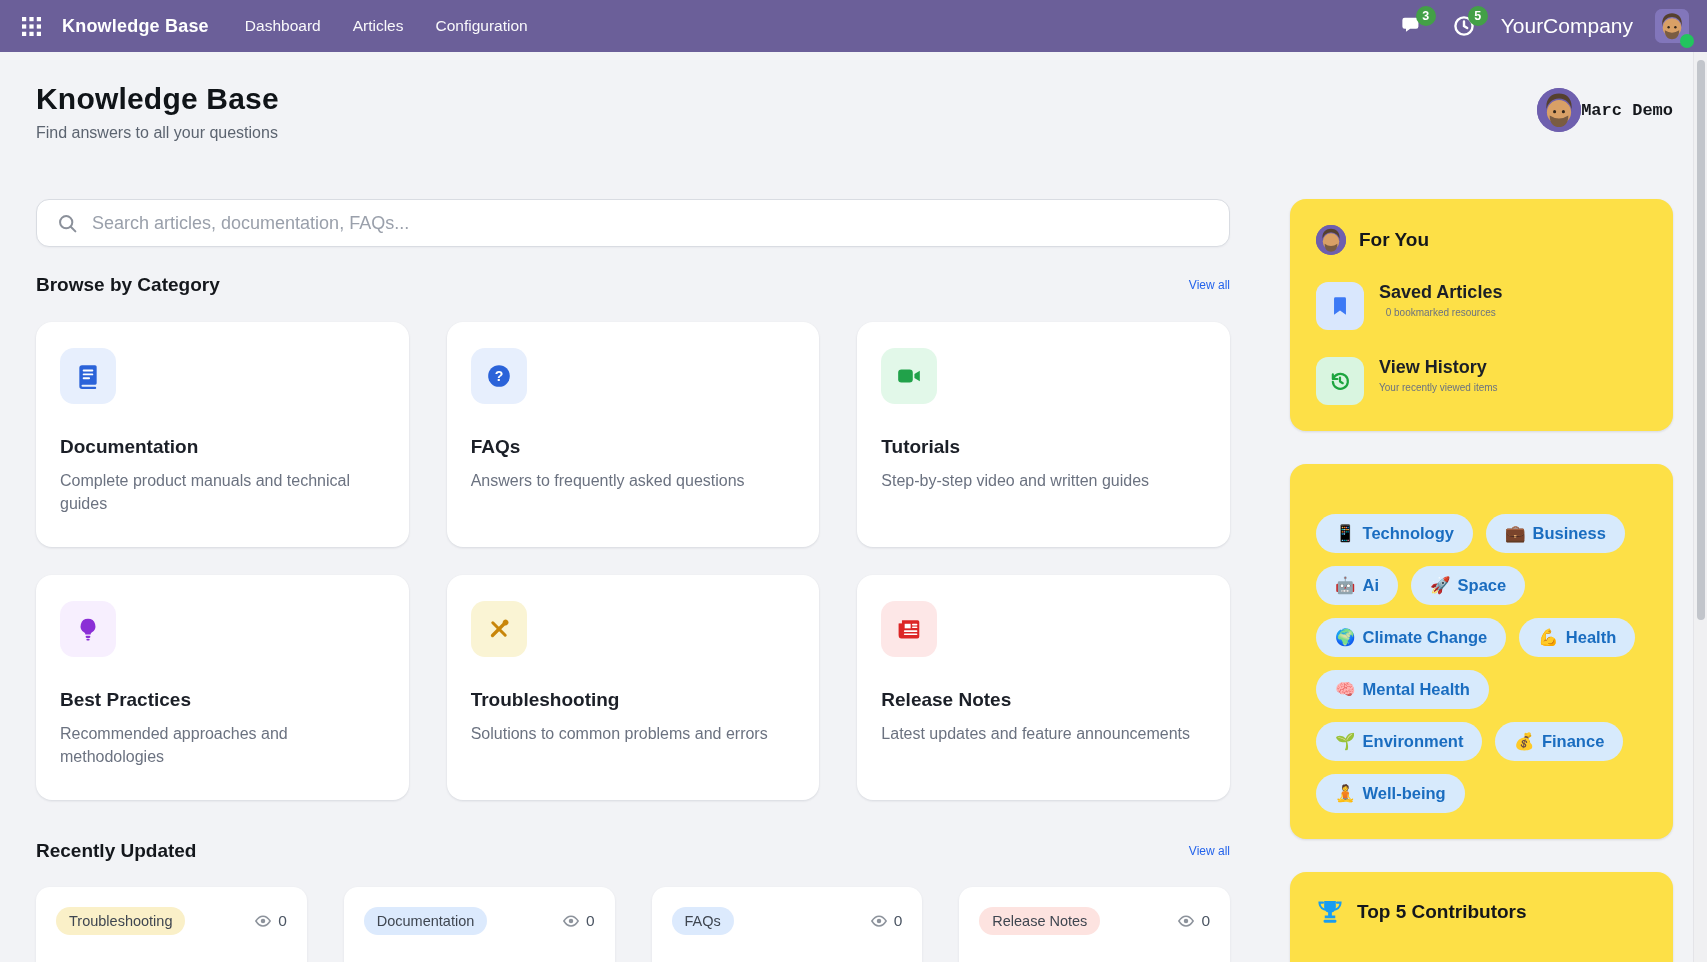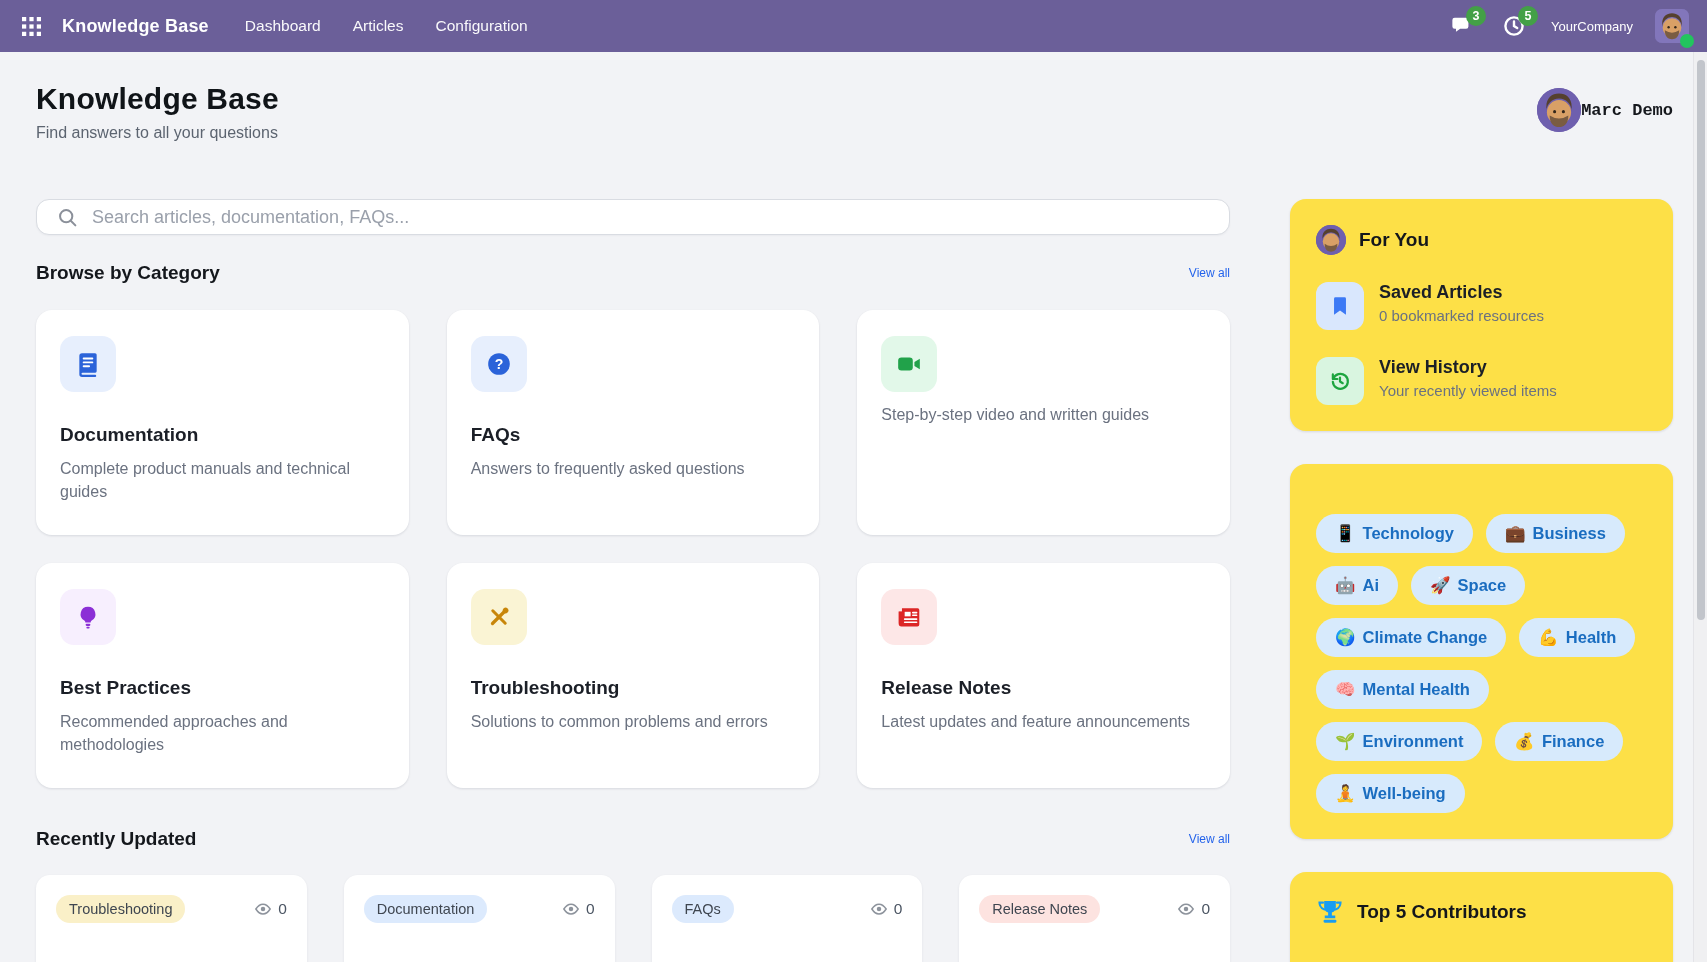--- a/index.html
+++ b/index.html
@@ -21,21 +21,21 @@
   .topnav .nav-item {
     font-size:15.5px; padding:7px 12px; border-radius:6px; color:rgba(255,255,255,.96); cursor:pointer;text-align:center;
   }
   .tb-right { margin-left:auto; display:flex; align-items:center; gap:22px; }
   .tb-icon { position:relative; width:30px; height:26px; display:flex; align-items:center; justify-content:center; cursor:pointer; }
   .tb-badge {
     position:absolute; top:-7px; right:-9px; min-width:20px; height:20px; padding:0 5px;
     background:var(--badge-green,#43a047); border-radius:10px; color:#fff; font-size:12.5px; font-weight:700;
     display:flex; align-items:center; justify-content:center;
   }
-  .company-name { font-size:13px; }
+  .company-name { font-size:21px; }
   .tb-avatar {
     position:relative; width:34px; height:34px; border-radius:7px; background:#7b6fb4; overflow:visible; cursor:pointer;
   }
   .tb-avatar svg { border-radius:7px; display:block; }
   .status-dot {
     position:absolute; right:-5px; bottom:-5px; width:14px; height:14px; border-radius:50%;
     background:var(--online-green,#22c55e);
   }
   
   .page { padding:0 34px 0 36px; }
@@ -43,21 +43,21 @@
   .page-title { font-size:30px; font-weight:700; color:#101418; letter-spacing:.2px; }
   .page-subtitle { font-size:16px; color:#5c6470; margin-top:8px; }
   .user-chip { display:flex; align-items:center; gap:0; margin-top:6px;font-family:Liberation Mono, monospace; }
   .user-avatar { width:44px; height:44px; border-radius:50%; background:#6e5fae; overflow:hidden; flex:none; }
   .user-name { font-size:17px; font-weight:700; color:#16181d; }
   .main-row { display:flex; gap:60px; margin-top:57px; }
   .left-col { width:1194px; flex:none; }
   .sidebar { width:383px; flex:none; display:flex; flex-direction:column; gap:33px; }
   
   .search-bar {
-    height:36px; background:#fff; border:1px solid #d9dce2; border-radius:13px;
+    height:48px; background:#fff; border:1px solid #d9dce2; border-radius:13px;
     display:flex; align-items:center; padding:0 20px; gap:14px;
     box-shadow:0 1px 2px rgba(20,24,40,.04);
   }
   .search-bar input {
     border:none; outline:none; flex:1; font-size:18px; color:#333; background:transparent;
     font-family:inherit;
   }
   .search-bar input::placeholder { color:#9aa0ab; }
   
   .section-head { display:flex; align-items:center; justify-content:space-between; }
@@ -87,21 +87,21 @@
   .panel {
     background:#fde047; border-radius:16px; padding:26px;
     box-shadow:0 1px 3px rgba(25,30,50,.07), 0 1px 2px rgba(25,30,50,.05);
   }
   .panel-head { display:flex; align-items:center; gap:13px; }
   .panel-title { font-size:19px; font-weight:700; color:#14171c; }
   .mini-avatar { width:30px; height:30px; border-radius:50%; background:#6e5fae; overflow:hidden; flex:none; }
   .fy-item { display:flex; align-items:flex-start; gap:15px; margin-top:27px; cursor:pointer; }
   .fy-tile { width:48px; height:48px; border-radius:12px; flex:none; display:flex; align-items:center; justify-content:center; }
   .fy-title { font-size:18px; font-weight:700; color:#1b1f27; }
-  .fy-sub { font-size:15px; color:#6b7280; margin-top:4px; }
+  .fy-sub { font-size:10px; color:#6b7280; margin-top:4px;text-align:center; }
   .tags-wrap { display:flex; flex-wrap:wrap; gap:13px; margin-top:24px; }
   .tag-pill {
     display:flex; align-items:center; gap:7px; background:var(--tag-bg,#d7eafc);
     color:var(--tag-text,#1a6dc0); font-size:16.5px; font-weight:600;
     padding:10px 19px; border-radius:999px; cursor:pointer; white-space:nowrap;
   }
   .contrib-panel { min-height:120px; }
   
   .scroll-track {
     position:fixed; top:52px; right:0; width:14px; bottom:0;
@@ -227,20 +227,21 @@
           <div class="cat-desc">Answers to frequently asked questions</div>
         </div>
 
         <div class="cat-card">
           <div class="cat-tile" style="background: rgb(226, 248, 233); color: rgb(33, 162, 74);">
             <svg width="26" height="26" viewBox="0 0 24 24" fill="currentColor">
               <rect x="2" y="6" width="13.5" height="12" rx="3"></rect>
               <path d="M17 10.2l5-3v9.6l-5-3z"></path>
             </svg>
           </div>
+          <div class="cat-title">Tutorials</div>
           <div class="cat-desc">Step-by-step video and written guides</div>
         </div>
 
         <div class="cat-card">
           <div class="cat-tile" style="background: rgb(247, 239, 254); color: rgb(139, 47, 214);">
             <svg width="26" height="26" viewBox="0 0 24 24" fill="currentColor">
               <path d="M12 2.5a6.8 6.8 0 0 0-3.4 12.7c.6.35.9.8.9 1.3v.5h5v-.5c0-.5.3-.95.9-1.3A6.8 6.8 0 0 0 12 2.5z"></path>
               <rect x="9.8" y="18.2" width="4.4" height="2" rx="1"></rect>
               <rect x="10.5" y="21" width="3" height="1.6" rx=".8"></rect>
             </svg>

